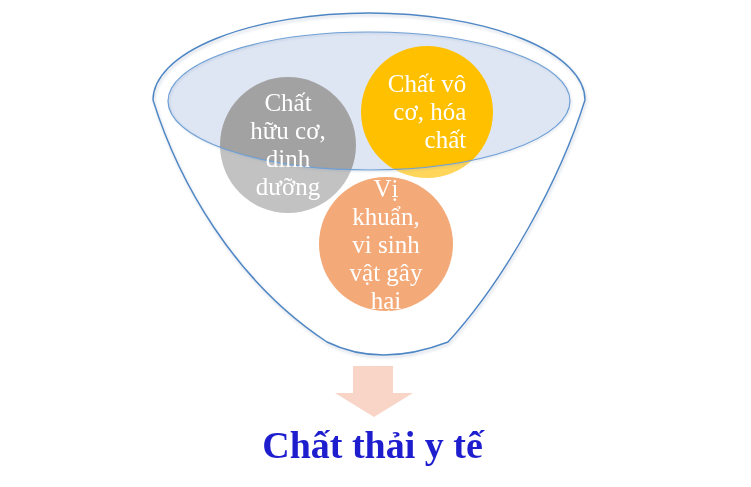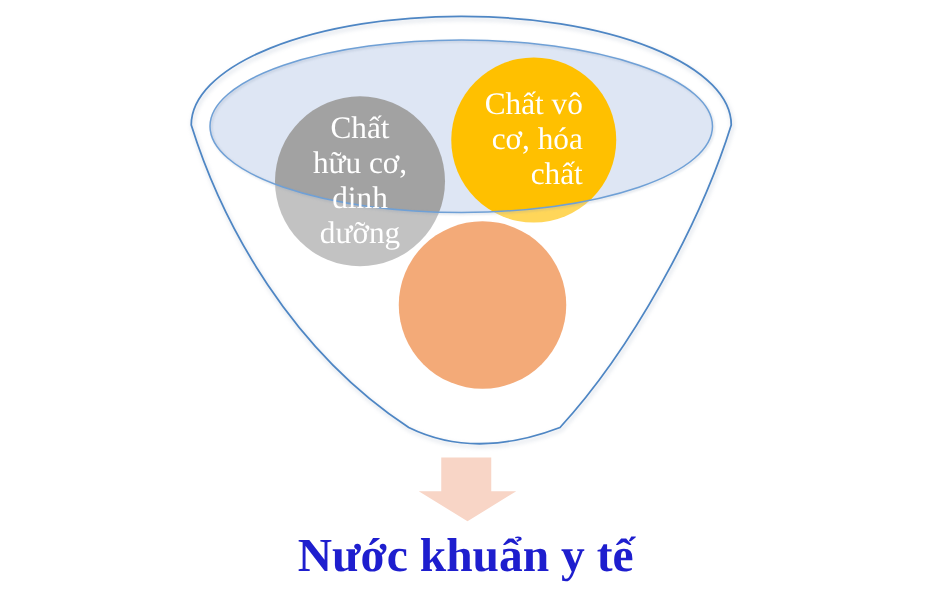--- a/index.html
+++ b/index.html
@@ -67,16 +67,21 @@
 
   <div class="bubble-label label-organic">Chất
 hữu cơ,
 dinh
 dưỡng</div>
 
   <div class="bubble-label label-inorganic">Chất vô
 cơ, hóa
 chất</div>
 
+  <div class="bubble-label label-microbes">Vị
+khuẩn,
+vi sinh
+vật gây
+hại</div>
 
-  <div class="caption">Nước khuẩn y tế</div>
+  <div class="caption">Chất thải y tế</div>
 
 </div>
 
 </body></html>

